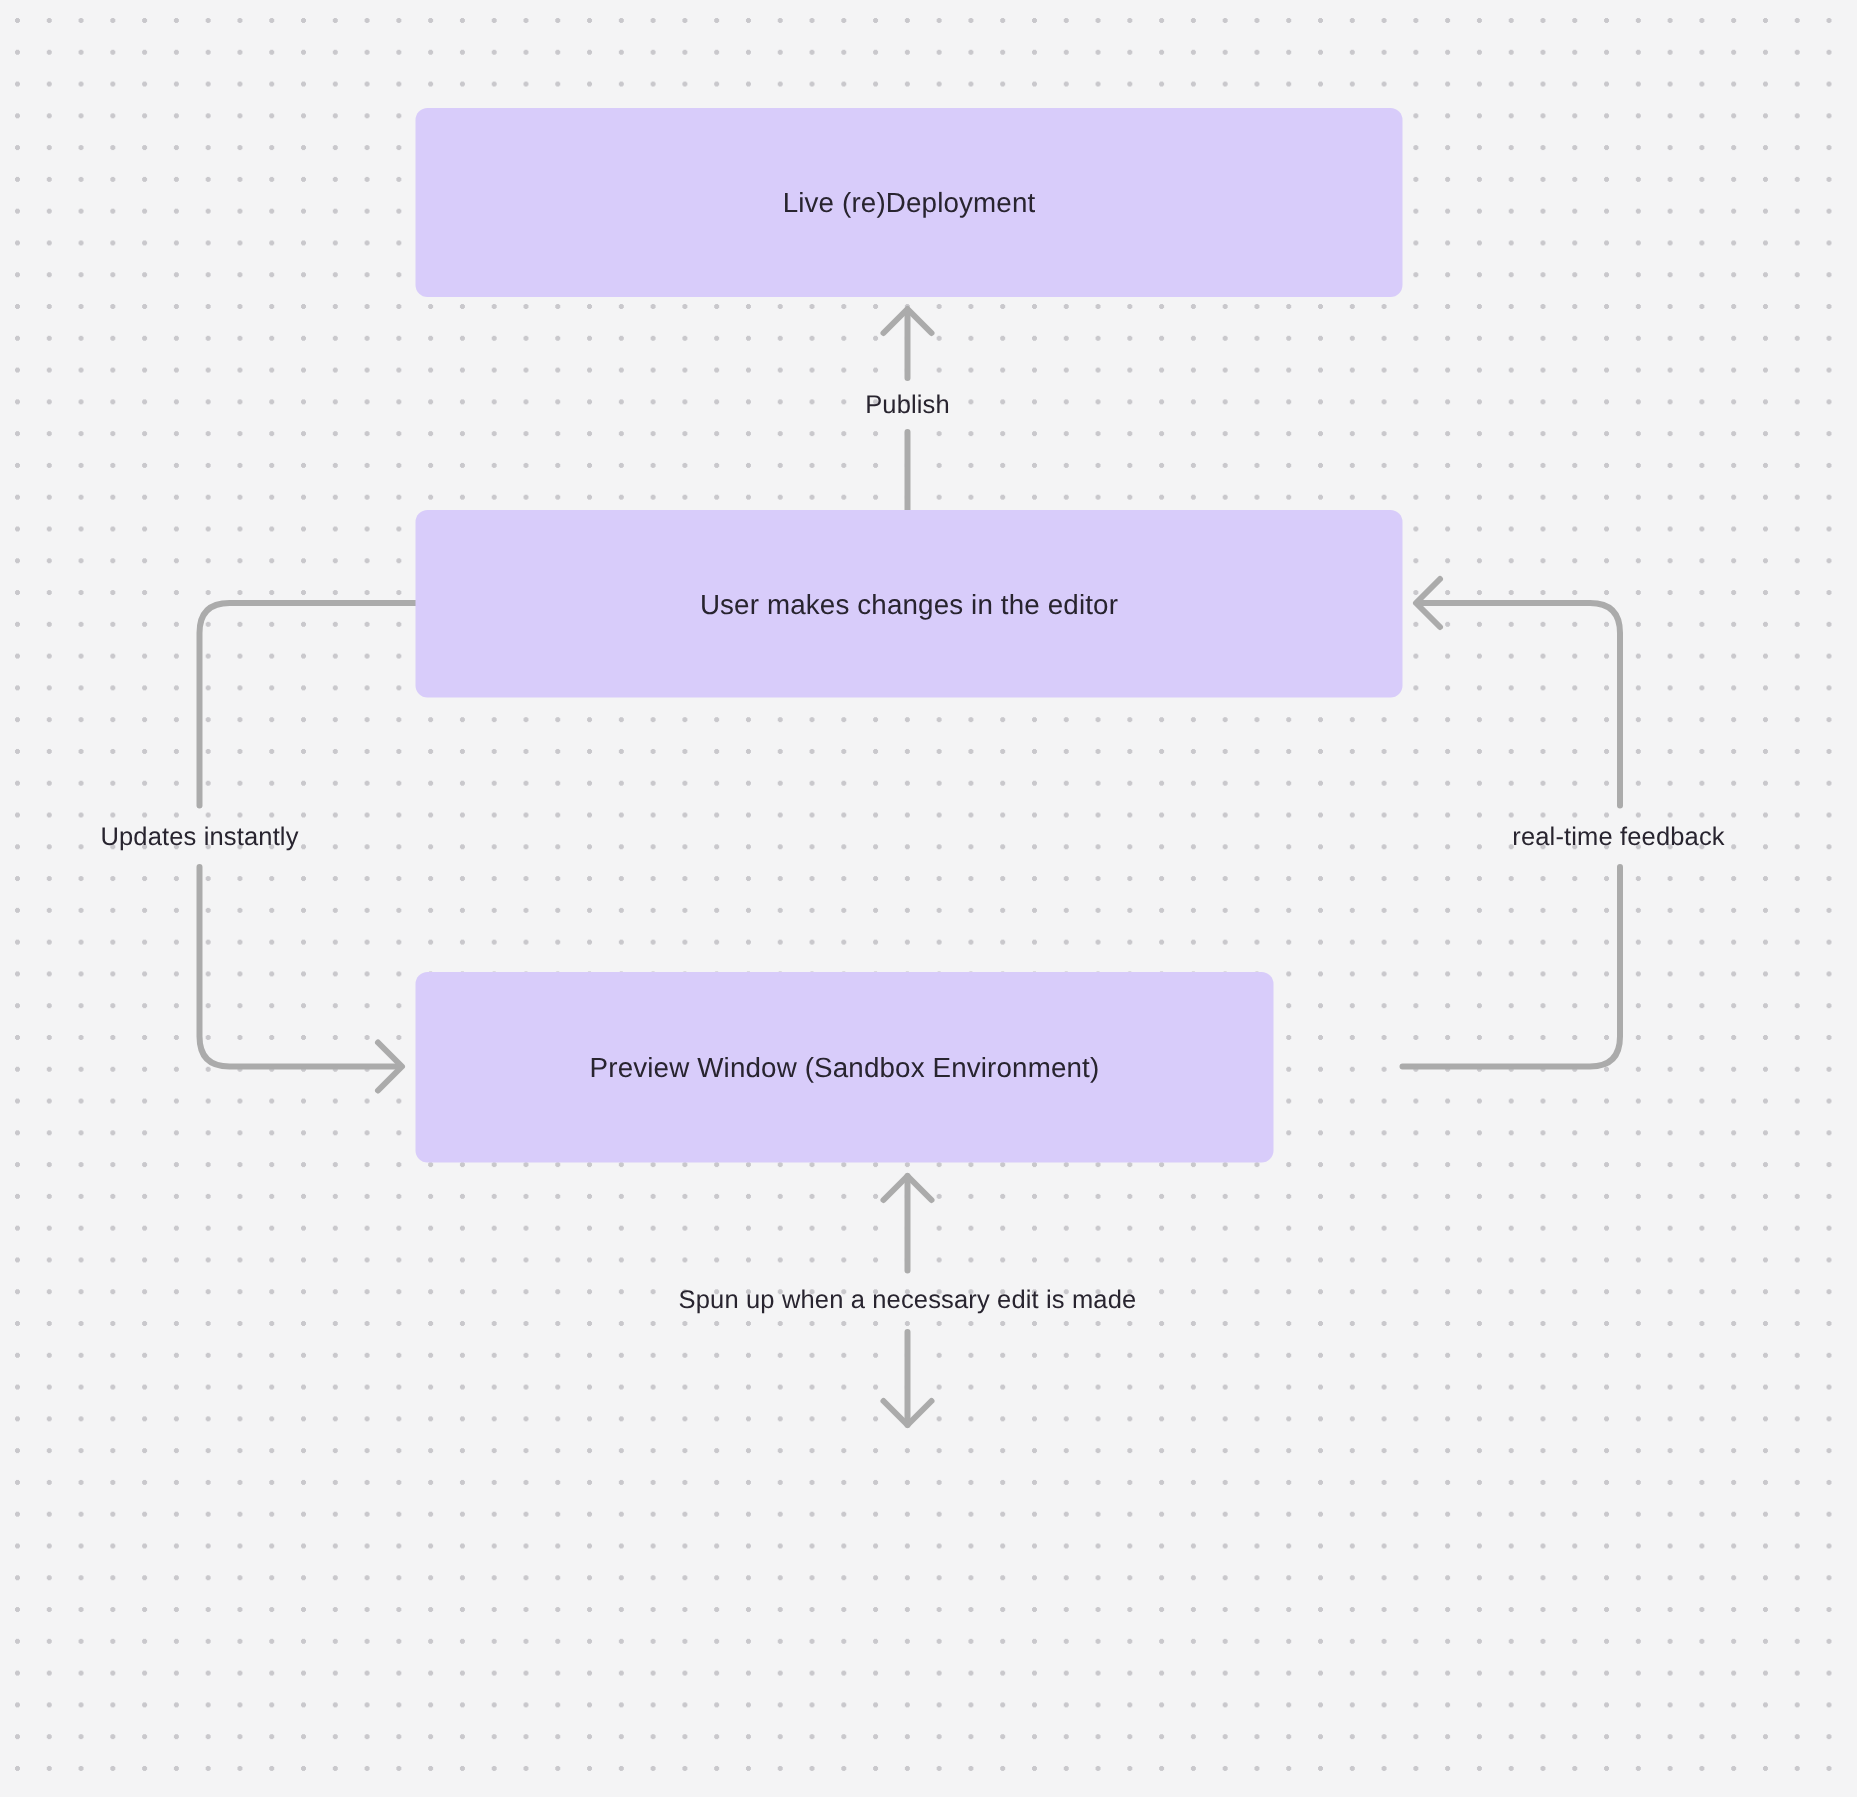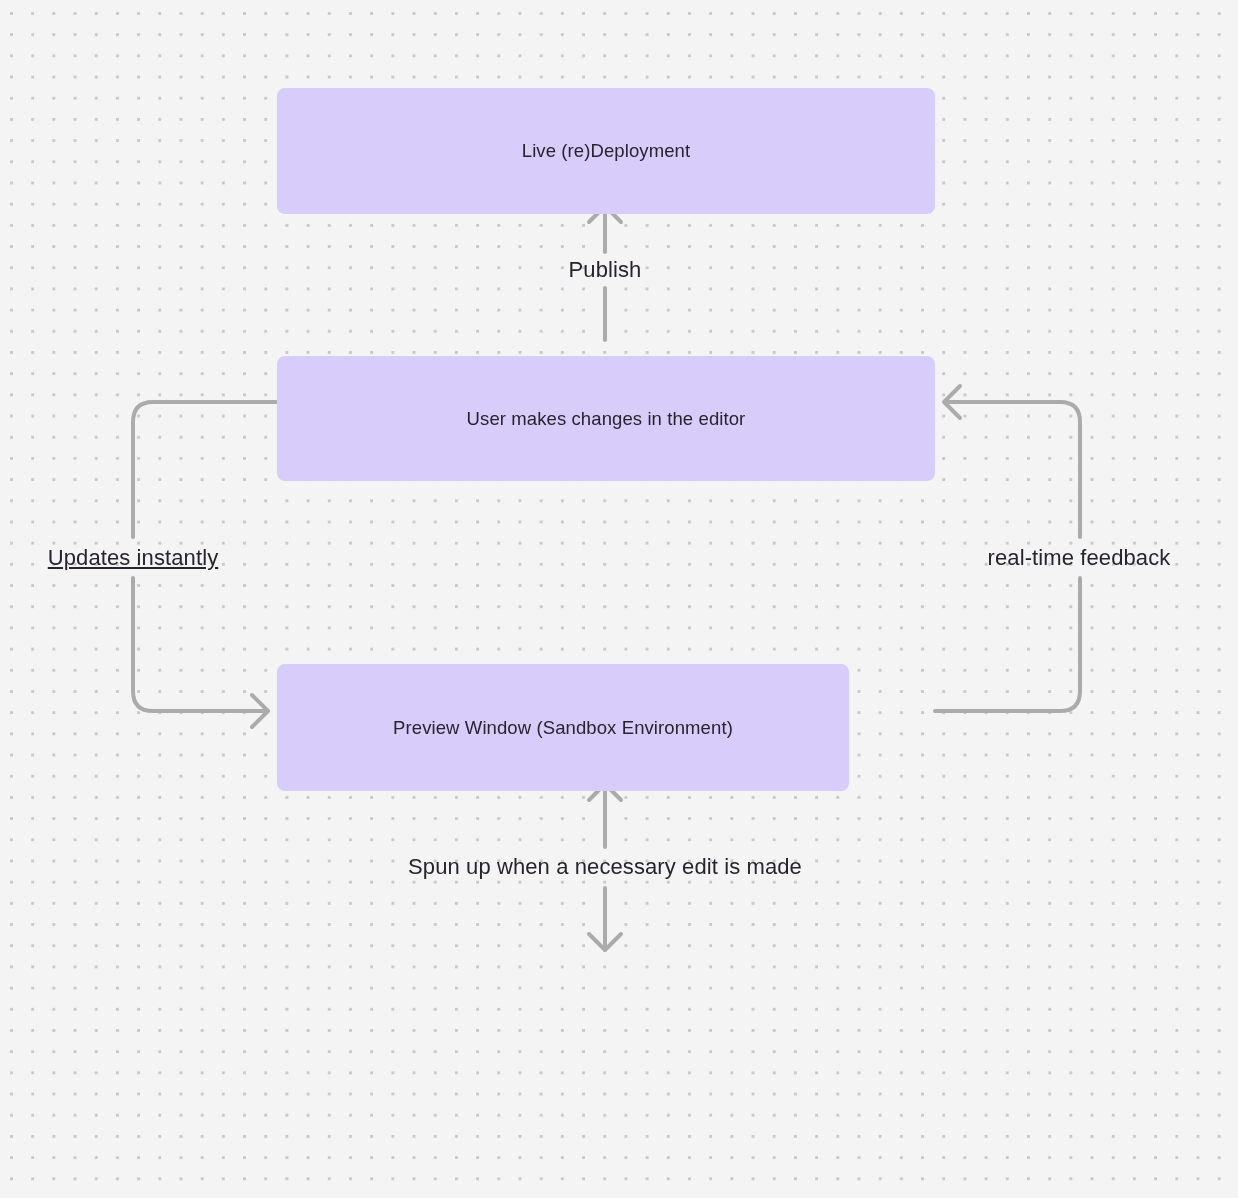--- a/index.html
+++ b/index.html
@@ -33,46 +33,45 @@
   }
   .node {
     position: absolute;
     box-sizing: border-box;
     background-color: #d8ccfa;
     border-radius: 8px;
     display: flex;
     align-items: center;
     justify-content: center;
     text-align: center;
-    margin-top: 16px;
   }
   .node-label {
     font-size: 18.5px;
     line-height: 1.25;
     color: #28242f;
     letter-spacing: 0.1px;
     padding: 0 14px;
     white-space: nowrap;
   }
   #node-deploy  { left: 277px; top: 72px;  width: 658px; height: 126px; }
   #node-editor  { left: 277px; top: 340px; width: 658px; height: 125px; }
   #node-preview { left: 277px; top: 648px; width: 572px; height: 127px; }
   #node-devserver { left: 277px; top: 958px; width: 658px; height: 123px; }
 
   .edge-label {
     position: absolute;
-    font-size: 22px;
+    font-size: 17px;
     color: #28242f;
     letter-spacing: 0.1px;
     white-space: nowrap;
     transform: translate(-50%, -50%);
     background: transparent;
   }
   #label-publish      { left: 605px;  top: 270px; }
-  #label-updates      { left: 133px;  top: 558px; text-decoration: underline; }
+  #label-updates      { left: 133px;  top: 558px; }
   #label-feedback     { left: 1079px; top: 558px; }
   #label-spunup       { left: 605px;  top: 867px; }
 </style>
 </head>
 <body>
 
 <div id="canvas">
 
   <svg id="edge-layer" viewBox="0 0 1238 1198" width="1238" height="1198" fill="none" xmlns="http://www.w3.org/2000/svg">
 

